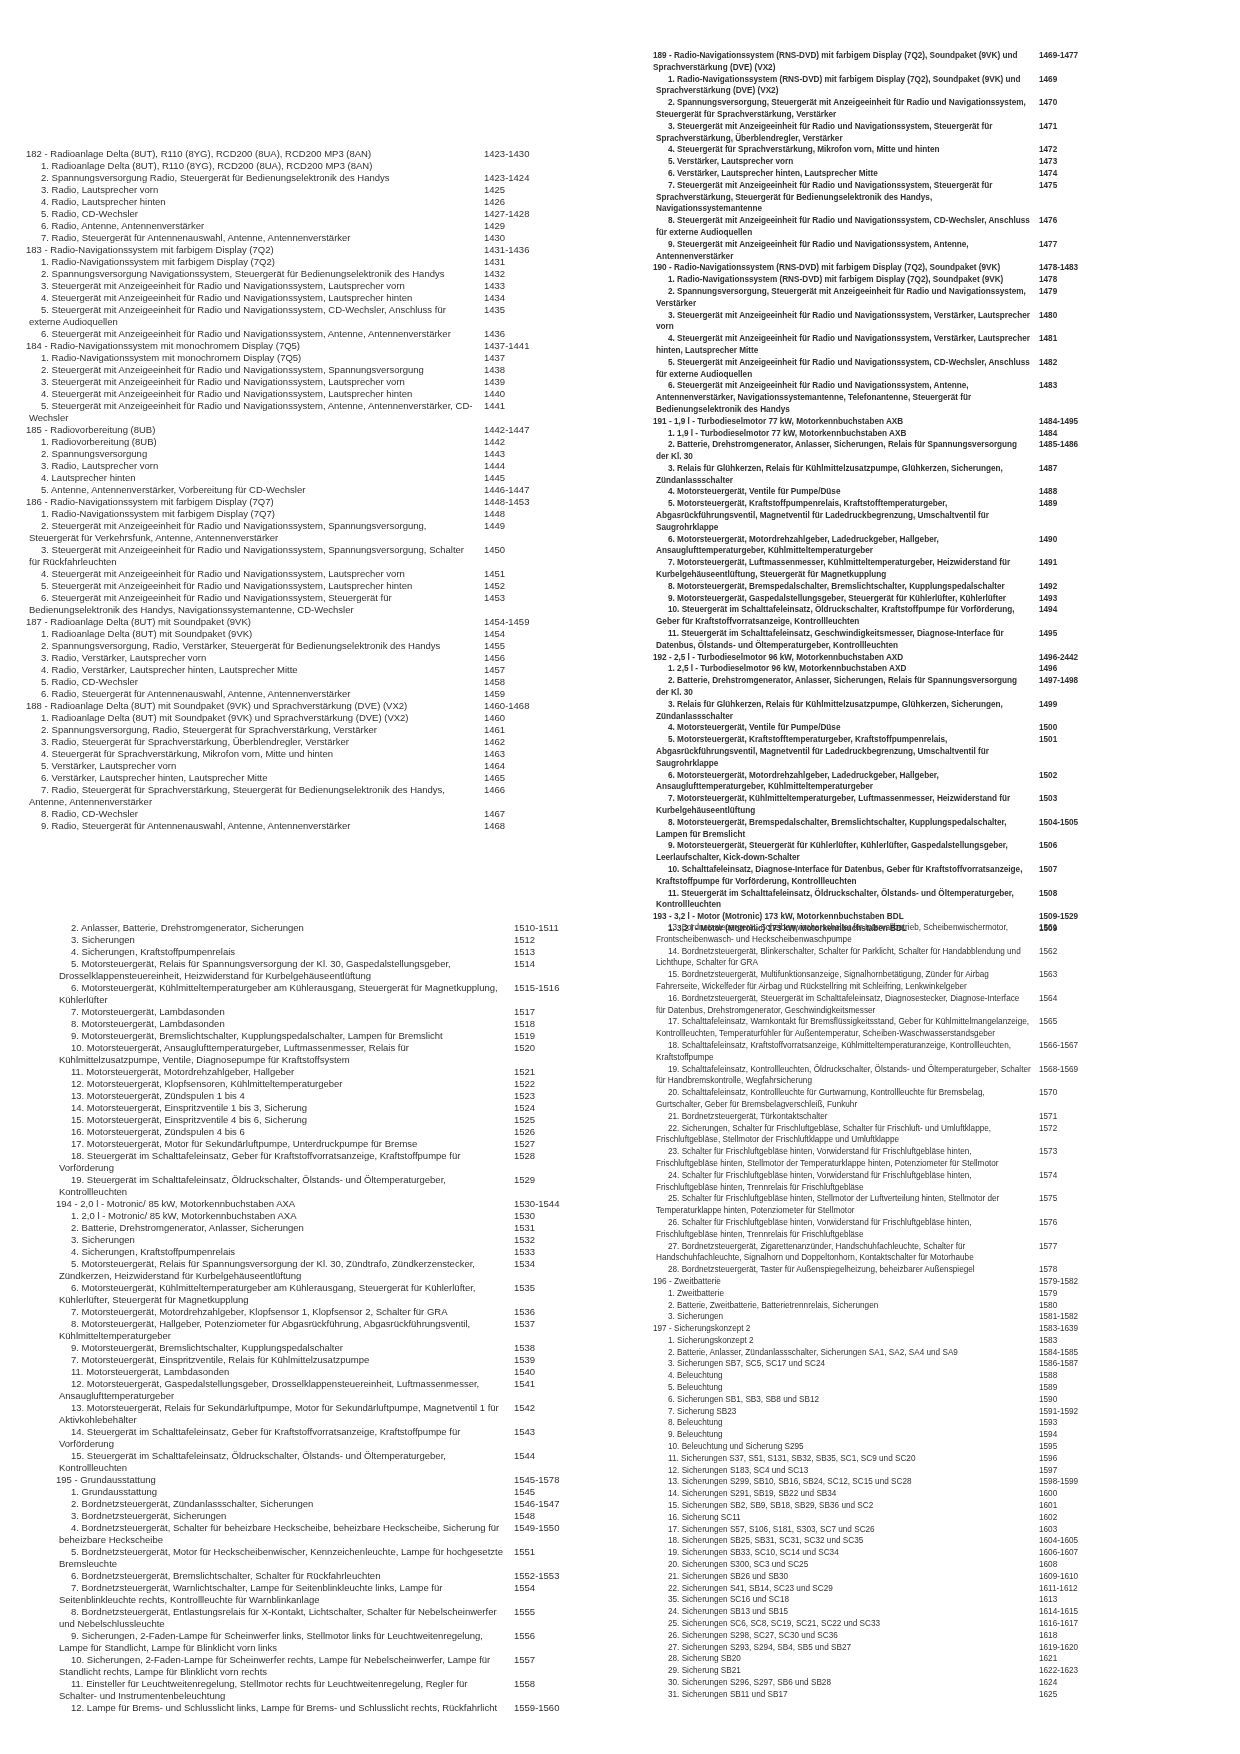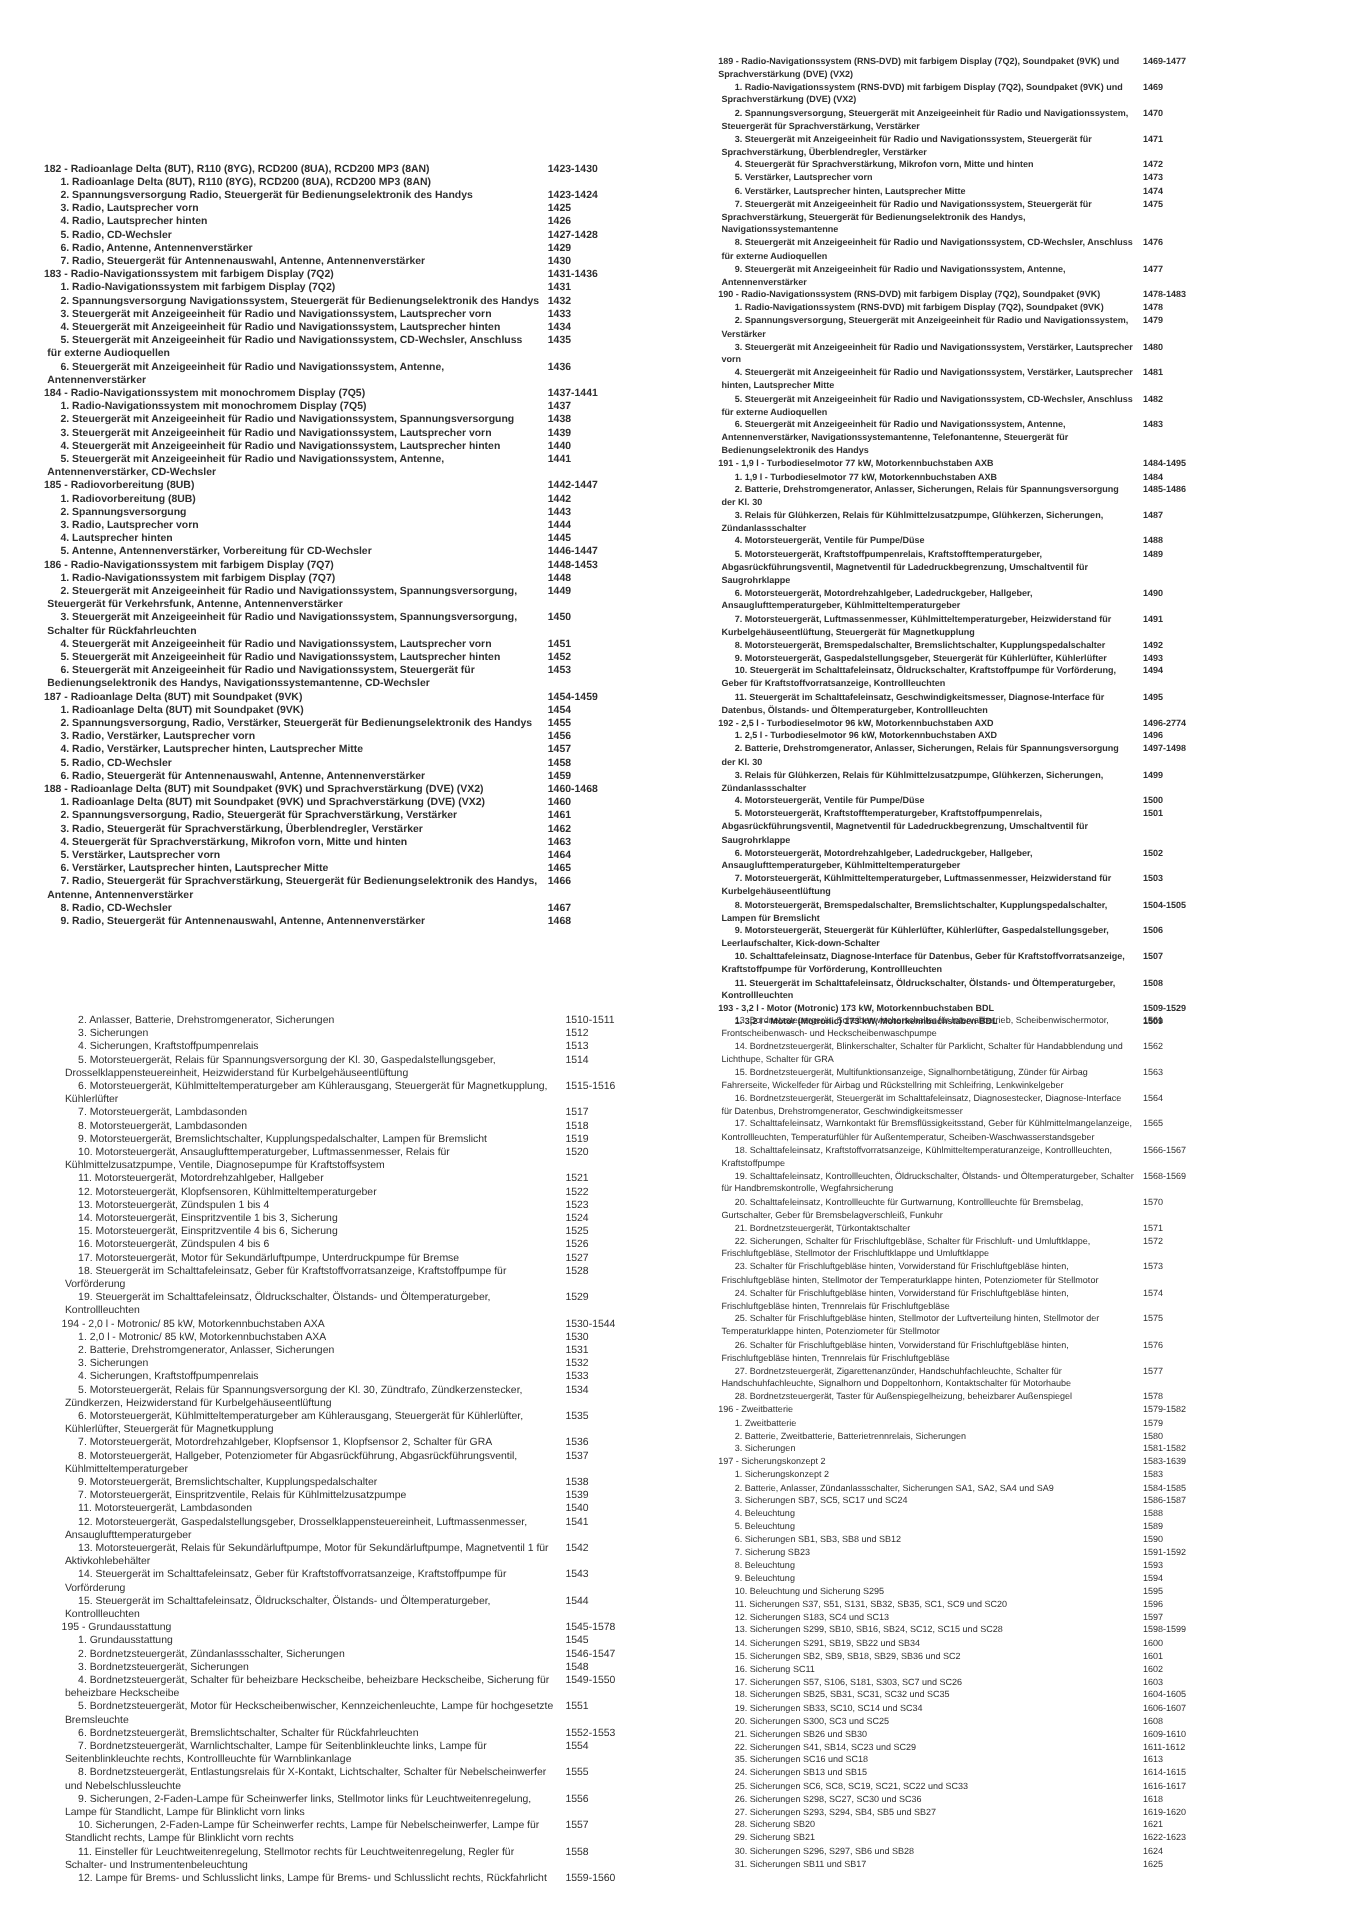--- a/index.html
+++ b/index.html
@@ -2,21 +2,21 @@
 <html><head>
 <meta charset="utf-8">
 <style>
   html,body{margin:0;padding:0;}
   body{
     width:1240px;height:1754px;position:relative;background:#ffffff;
     font-family:"Liberation Sans","DejaVu Sans",sans-serif;color:#2f2f2f;
     -webkit-font-smoothing:antialiased;
   }
   .block{position:absolute;}
-  #block-left-1 {left:40px; top:148px; width:516px;font-weight:bold;}
+  #block-left-1 {left:26px; top:148px; width:516px;}
   #block-left-2 {left:56px; top:922px; width:516px;}
   #block-right-1{left:653px;top:50px;  width:442px;font-weight:bold;}
   #block-right-2{left:653px;top:922px; width:442px;}
   .col-left  .row{font-size:9.5px;line-height:12px;}
   .col-right .row{font-size:8.2px;line-height:11.8px;}
   .row{display:flex;align-items:flex-start;}
   .txt{flex:1 1 auto;padding-right:8px;}
   .row.item .txt{padding-left:3px;text-indent:12px;}
   .row.section .txt{padding-left:0;text-indent:0;}
   .pg{flex:0 0 58px;}
@@ -533,21 +533,21 @@
     <div class="row item">
       <div class="txt">10. Steuergerät im Schalttafeleinsatz, Öldruckschalter, Kraftstoffpumpe für Vorförderung, Geber für Kraftstoffvorratsanzeige, Kontrollleuchten</div>
       <div class="pg">1494</div>
     </div>
     <div class="row item">
       <div class="txt">11. Steuergerät im Schalttafeleinsatz, Geschwindigkeitsmesser, Diagnose-Interface für Datenbus, Ölstands- und Öltemperaturgeber, Kontrollleuchten</div>
       <div class="pg">1495</div>
     </div>
     <div class="row section">
       <div class="txt">192 - 2,5 l - Turbodieselmotor 96 kW, Motorkennbuchstaben AXD</div>
-      <div class="pg">1496-2774</div>
+      <div class="pg">1496-2442</div>
     </div>
     <div class="row item">
       <div class="txt">1. 2,5 l - Turbodieselmotor 96 kW, Motorkennbuchstaben AXD</div>
       <div class="pg">1496</div>
     </div>
     <div class="row item">
       <div class="txt">2. Batterie, Drehstromgenerator, Anlasser, Sicherungen, Relais für Spannungsversorgung der Kl. 30</div>
       <div class="pg">1497-1498</div>
     </div>
     <div class="row item">

